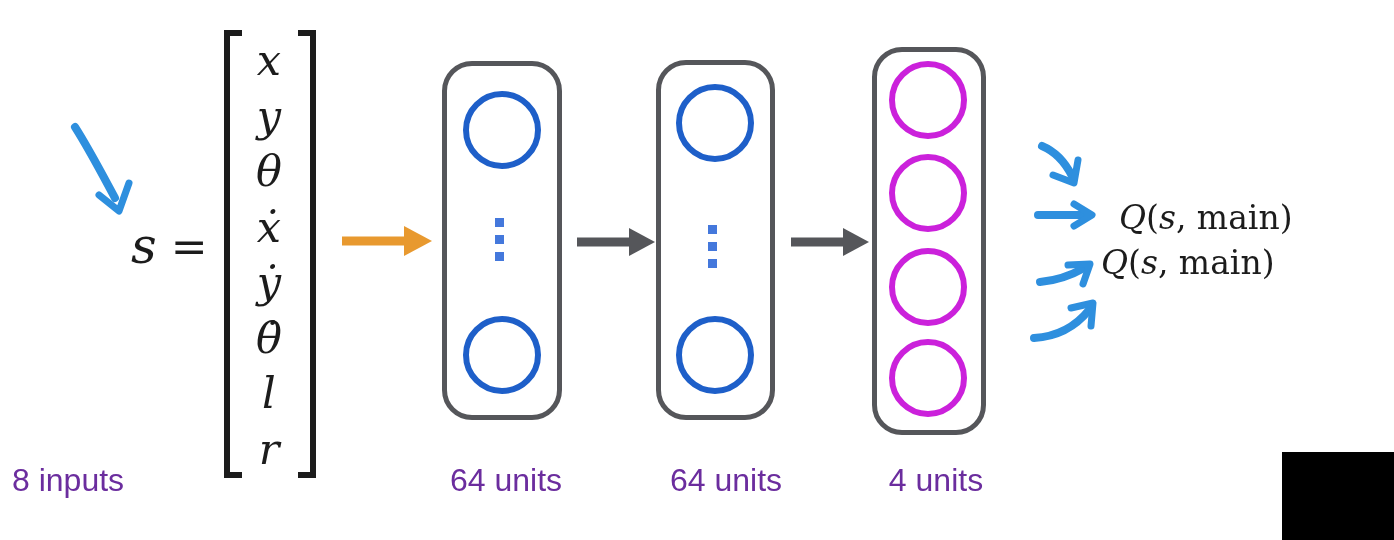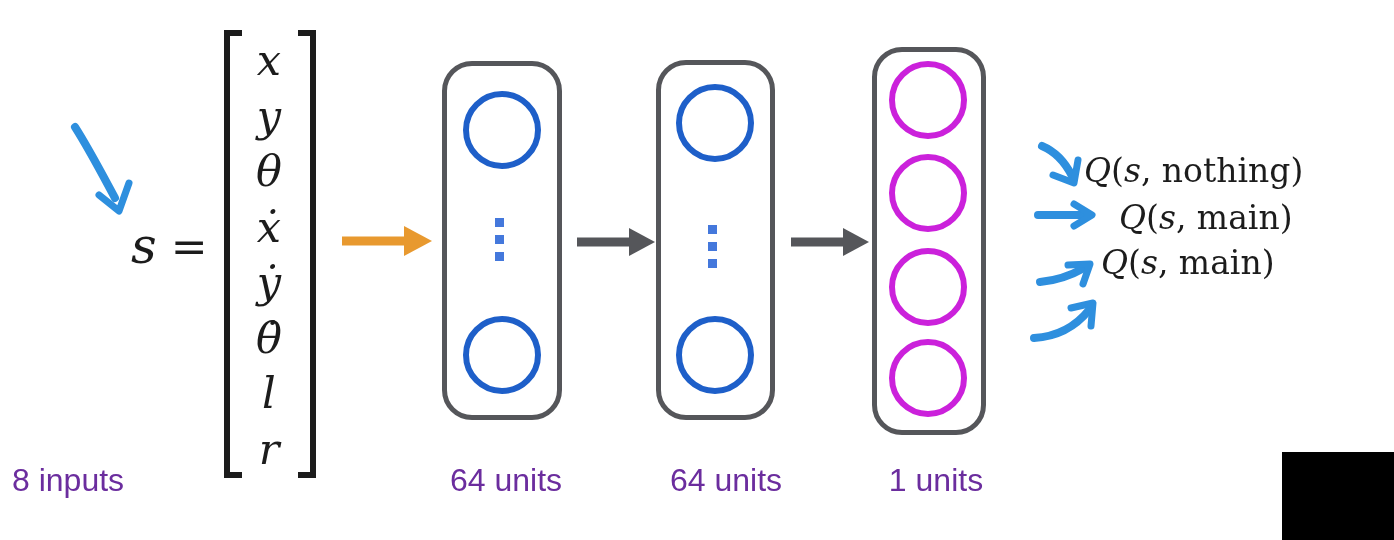--- a/index.html
+++ b/index.html
@@ -115,30 +115,27 @@
     <div class="node blue" style="left:15px;top:251px;"></div>
   </div>
 
   <div class="abs layer" style="left:872px;top:47px;width:114px;height:388px;">
     <div class="node magenta" style="left:12px;top:9px;"></div>
     <div class="node magenta" style="left:12px;top:102px;"></div>
     <div class="node magenta" style="left:12px;top:196px;"></div>
     <div class="node magenta" style="left:12px;top:287px;"></div>
   </div>
 
-  <div class="abs qrow" style="left:1084px;top:150px;">
-    <span class="it">Q</span><span>(</span><span class="it">s</span><span>, </span><span>nothing</span><span>)</span>
-  </div>
   <div class="abs qrow" style="left:1119px;top:197px;">
     <span class="it">Q</span><span>(</span><span class="it">s</span><span>, </span><span>main</span><span>)</span>
   </div>
   <div class="abs qrow" style="left:1101px;top:242px;">
     <span class="it">Q</span><span>(</span><span class="it">s</span><span>, </span><span>main</span><span>)</span>
   </div>
 
   <div class="abs units-label" style="left:12px;top:462px;">8 inputs</div>
   <div class="abs units-label centered" style="left:506px;top:462px;">64 units</div>
   <div class="abs units-label centered" style="left:726px;top:462px;">64 units</div>
-  <div class="abs units-label centered" style="left:936px;top:462px;">1 units</div>
+  <div class="abs units-label centered" style="left:936px;top:462px;">4 units</div>
 
   <div class="abs black-box" style="left:1282px;top:452px;width:112px;height:88px;"></div>
 
 </div>
 
 </body></html>

